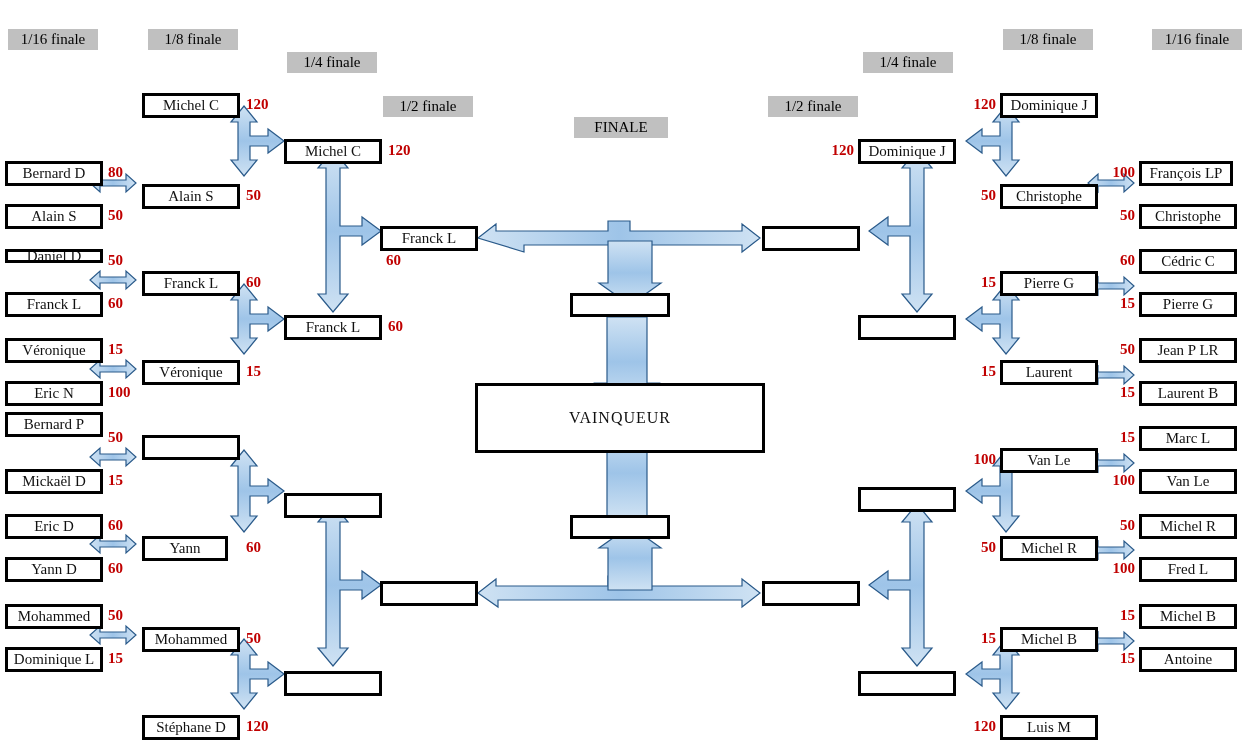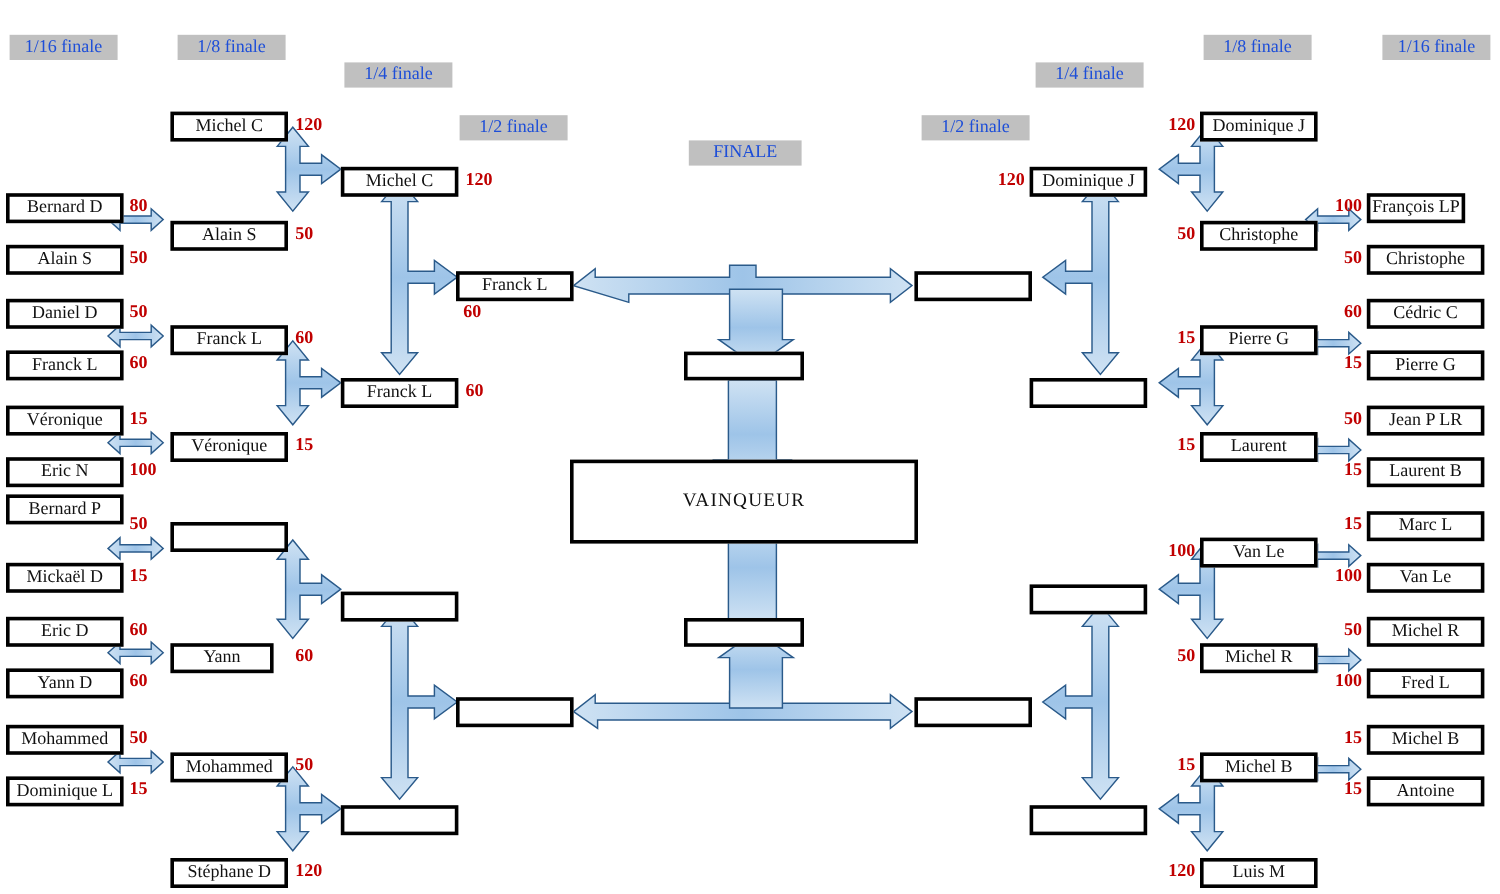--- a/index.html
+++ b/index.html
@@ -6,21 +6,21 @@
   body{
     font-family:"Liberation Serif", serif;
     width:1250px;height:745px;position:relative;overflow:hidden;
   }
   #stage{position:relative;width:1250px;height:745px;}
 
   
   .round-chip{
     position:absolute;
     background:#c0c0c0;
-    color:#1d4ed8;
+    color:#000000;
     font-size:15px;
     text-align:center;
     padding:2px 0;
     white-space:nowrap;
     font-family:"Liberation Serif", serif;
   }
 
   
   .title-box{
     position:absolute;
@@ -140,21 +140,21 @@
   <div class="round-chip" style="left:768px;top:96px;width:90px;">1/2 finale</div>
   <div class="round-chip" style="left:863px;top:52px;width:90px;">1/4 finale</div>
   <div class="round-chip" style="left:1003px;top:29px;width:90px;">1/8 finale</div>
   <div class="round-chip" style="left:1152px;top:29px;width:90px;">1/16 finale</div>
 
   <div class="slot" style="left:5px;top:161px;width:98px;height:25px;">Bernard D</div>
   <div class="score" style="left:108px;top:164px;">80</div>
   <div class="slot" style="left:5px;top:204px;width:98px;height:25px;">Alain S</div>
   <div class="score" style="left:108px;top:207px;">50</div>
 
-  <div class="slot" style="left:5px;top:249px;width:98px;height:25px;">Daniel D</div>
+  <div class="slot" style="left:5px;top:249px;width:98px;height:14px;">Daniel D</div>
   <div class="score" style="left:108px;top:252px;">50</div>
   <div class="slot" style="left:5px;top:292px;width:98px;height:25px;">Franck L</div>
   <div class="score" style="left:108px;top:295px;">60</div>
 
   <div class="slot" style="left:5px;top:338px;width:98px;height:25px;">Véronique</div>
   <div class="score" style="left:108px;top:341px;">15</div>
   <div class="slot" style="left:5px;top:381px;width:98px;height:25px;">Eric N</div>
   <div class="score" style="left:108px;top:384px;">100</div>
 
   <div class="slot" style="left:5px;top:412px;width:98px;height:25px;">Bernard P</div>
@@ -237,21 +237,21 @@
   <div class="slot" style="left:1000px;top:448px;width:98px;height:25px;">Van Le</div>
   <div class="score right-align" style="left:948px;top:451px;width:48px;">100</div>
   <div class="slot" style="left:1000px;top:536px;width:98px;height:25px;">Michel R</div>
   <div class="score right-align" style="left:948px;top:539px;width:48px;">50</div>
 
   <div class="slot" style="left:1000px;top:627px;width:98px;height:25px;">Michel B</div>
   <div class="score right-align" style="left:948px;top:630px;width:48px;">15</div>
   <div class="slot" style="left:1000px;top:715px;width:98px;height:25px;">Luis M</div>
   <div class="score right-align" style="left:948px;top:718px;width:48px;">120</div>
 
-  <div class="slot" style="left:1139px;top:161px;width:82px;height:25px;">François LP</div>
+  <div class="slot" style="left:1139px;top:161px;width:94px;height:25px;">François LP</div>
   <div class="score right-align" style="left:1087px;top:164px;width:48px;">100</div>
   <div class="slot" style="left:1139px;top:204px;width:98px;height:25px;">Christophe</div>
   <div class="score right-align" style="left:1087px;top:207px;width:48px;">50</div>
 
   <div class="slot" style="left:1139px;top:249px;width:98px;height:25px;">Cédric C</div>
   <div class="score right-align" style="left:1087px;top:252px;width:48px;">60</div>
   <div class="slot" style="left:1139px;top:292px;width:98px;height:25px;">Pierre G</div>
   <div class="score right-align" style="left:1087px;top:295px;width:48px;">15</div>
 
   <div class="slot" style="left:1139px;top:338px;width:98px;height:25px;">Jean P LR</div>

